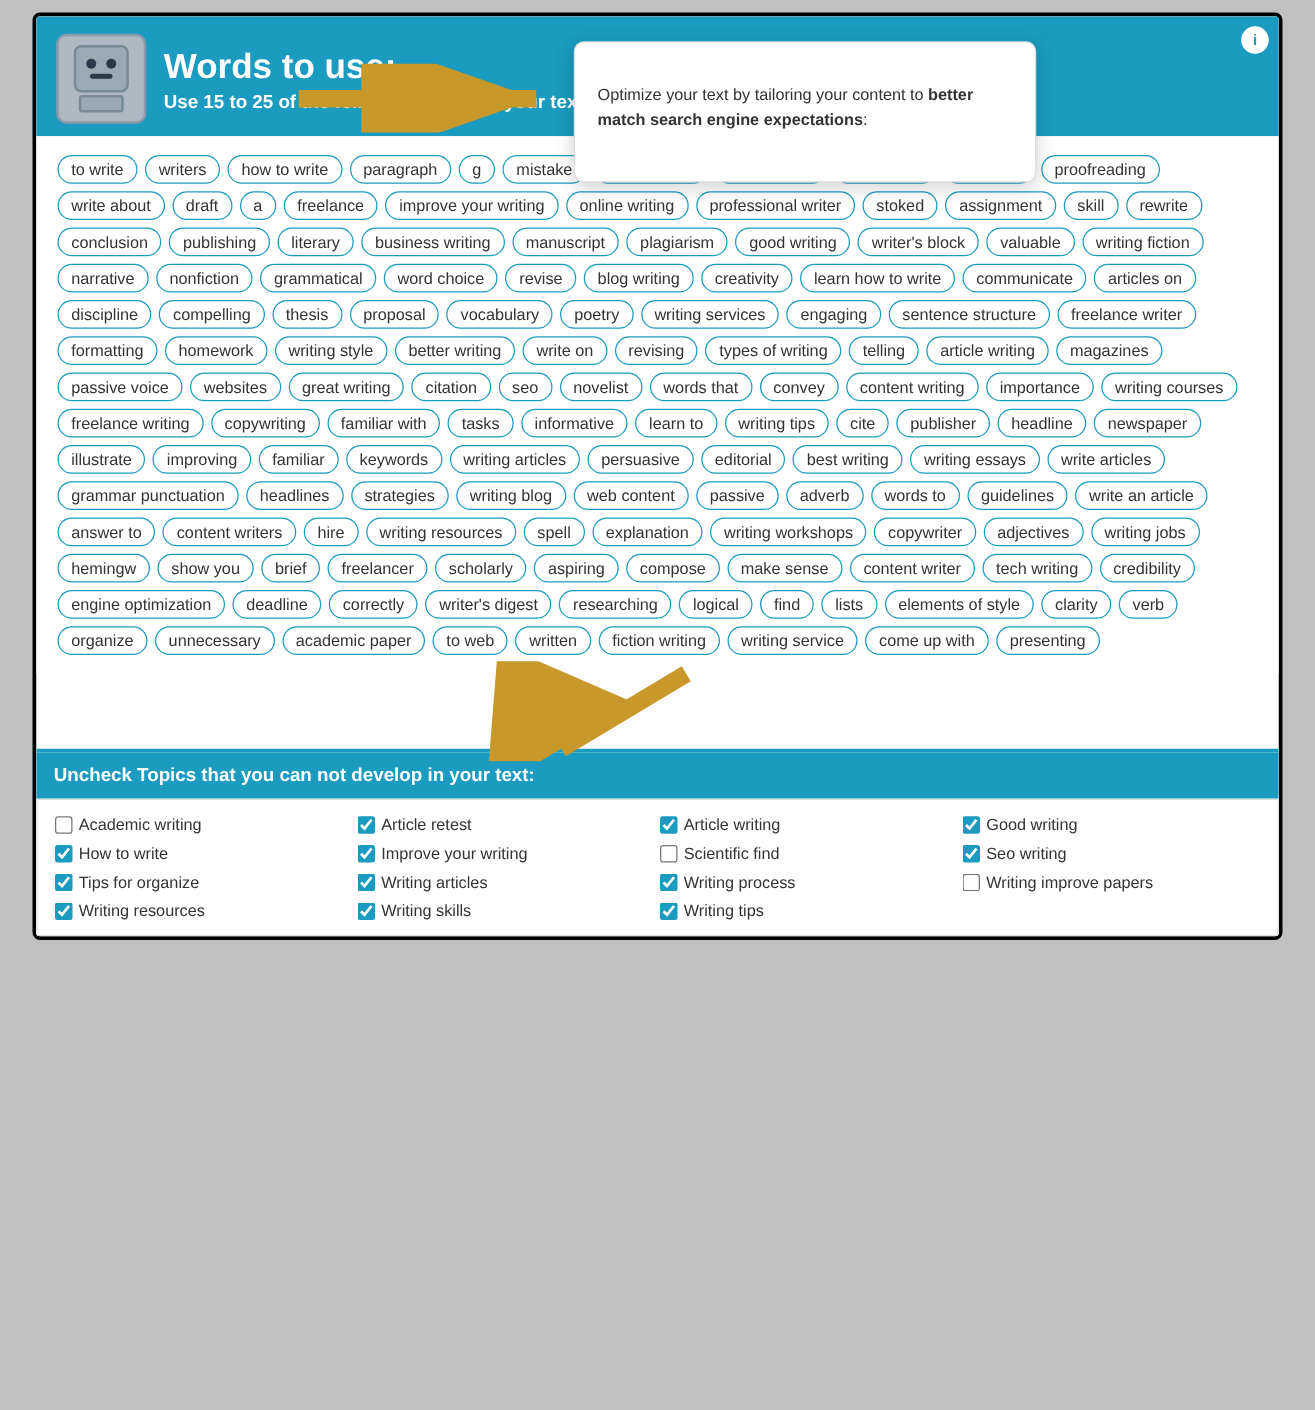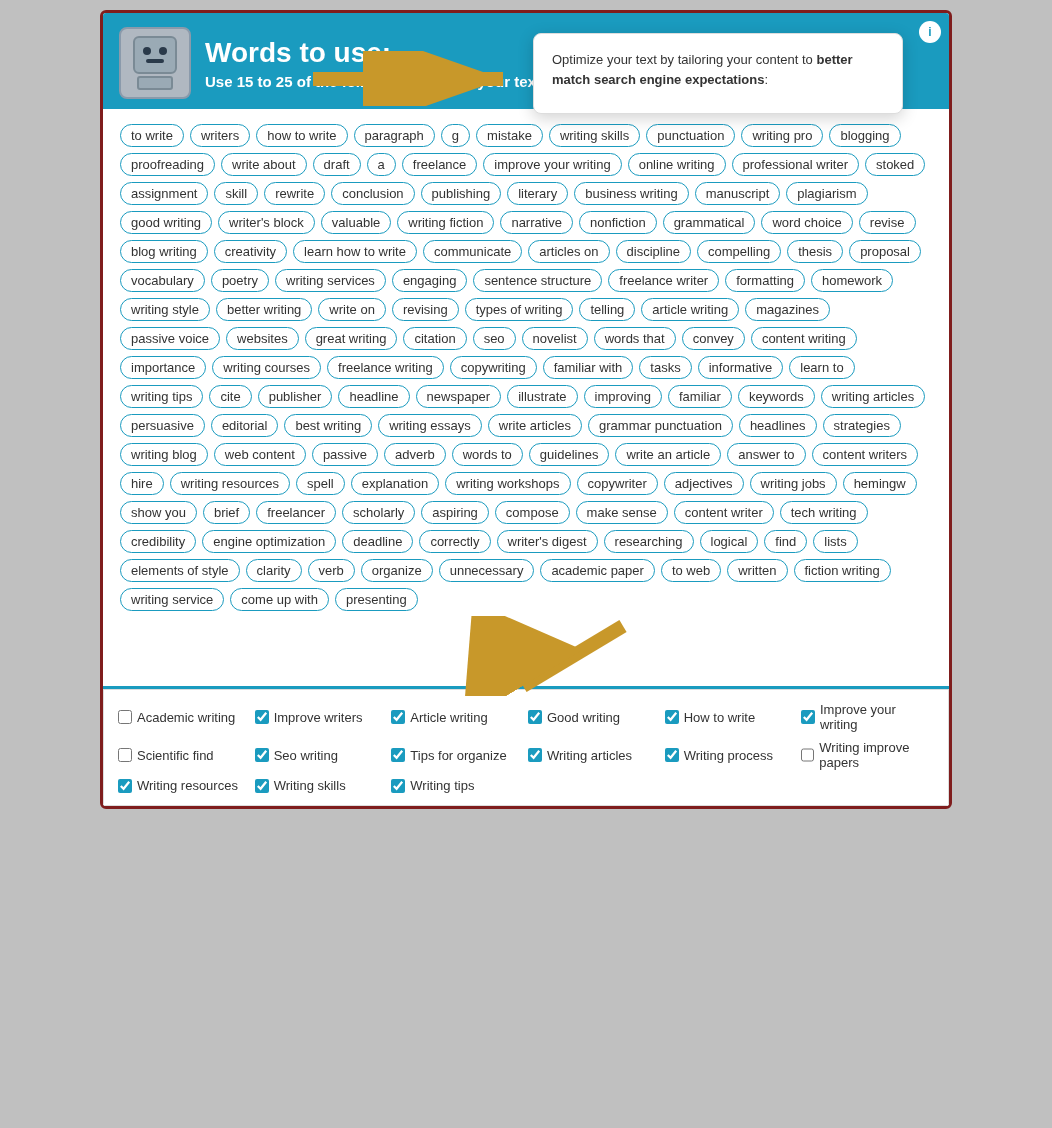--- a/index.html
+++ b/index.html
@@ -6,23 +6,23 @@
     body {
       font-family: Arial, sans-serif;
       background: #c0c0c0;
       display: flex;
       justify-content: center;
       align-items: flex-start;
       min-height: 1128px;
       padding: 10px;
     }
     .main-container {
-      width: 852px;
-      background: #fff;
-      border: 3px solid #7f1d1d;
+      width: 1000px;
+      background: #fff;
+      border: 3px solid #000000;
       border-radius: 6px;
       overflow: hidden;
       position: relative;
     }
     .header {
       background: #1a9bbf;
       padding: 14px 16px 10px 16px;
       display: flex;
       align-items: center;
       gap: 14px;
@@ -107,21 +107,21 @@
     
     .tooltip-popup {
       position: absolute;
       top: 20px;
       left: 430px;
       width: 370px;
       background: #fff;
       border: 1px solid #ddd;
       border-radius: 8px;
       box-shadow: 0 4px 16px rgba(0,0,0,0.18);
-      padding: 16px 18px;
+      padding: 32px 18px;
       z-index: 100;
       font-size: 13px;
       color: #333;
       line-height: 1.5;
     }
     .tooltip-popup p { margin-bottom: 8px; }
     .tooltip-popup strong { font-weight: bold; }
     .keywords-section {
       padding: 12px 14px;
       background: #fff;
@@ -150,21 +150,21 @@
       padding: 10px 14px;
     }
     .topics-container {
       padding: 12px 14px;
       border: 1px solid #ddd;
       margin: 0;
       background: #fff;
     }
     .topics-grid {
       display: grid;
-      grid-template-columns: repeat(6, 1fr);
+      grid-template-columns: repeat(4, 1fr);
       gap: 8px 4px;
     }
     .topic-item {
       display: flex;
       align-items: center;
       gap: 5px;
       font-size: 13px;
       color: #333;
     }
     .topic-item input[type="checkbox"] {
@@ -226,29 +226,30 @@
       <defs>
         <marker id="arrowhead-d" markerWidth="10" markerHeight="7" refX="5" refY="0" orient="auto">
           <polygon points="0 0, 10 0, 5 7" fill="#c8982a"></polygon>
         </marker>
       </defs>
       <line x1="220" y1="10" x2="120" y2="70" stroke="#c8982a" stroke-width="14" marker-end="url(#arrowhead-d)"></line>
     </svg>
   </div>
 
   <div class="bottom-section">
+    <div class="bottom-header">Uncheck Topics that you can not develop in your text:</div>
     <div class="topics-container">
       <div class="topics-grid" id="topics-grid">
           <div class="topic-item">
             <input type="checkbox" style="">
             <span>Academic writing</span>
           </div>
           <div class="topic-item">
             <input type="checkbox" checked="" style="">
-            <span>Improve writers</span>
+            <span>Article retest</span>
           </div>
           <div class="topic-item">
             <input type="checkbox" checked="" style="">
             <span>Article writing</span>
           </div>
           <div class="topic-item">
             <input type="checkbox" checked="" style="">
             <span>Good writing</span>
           </div>
           <div class="topic-item">

